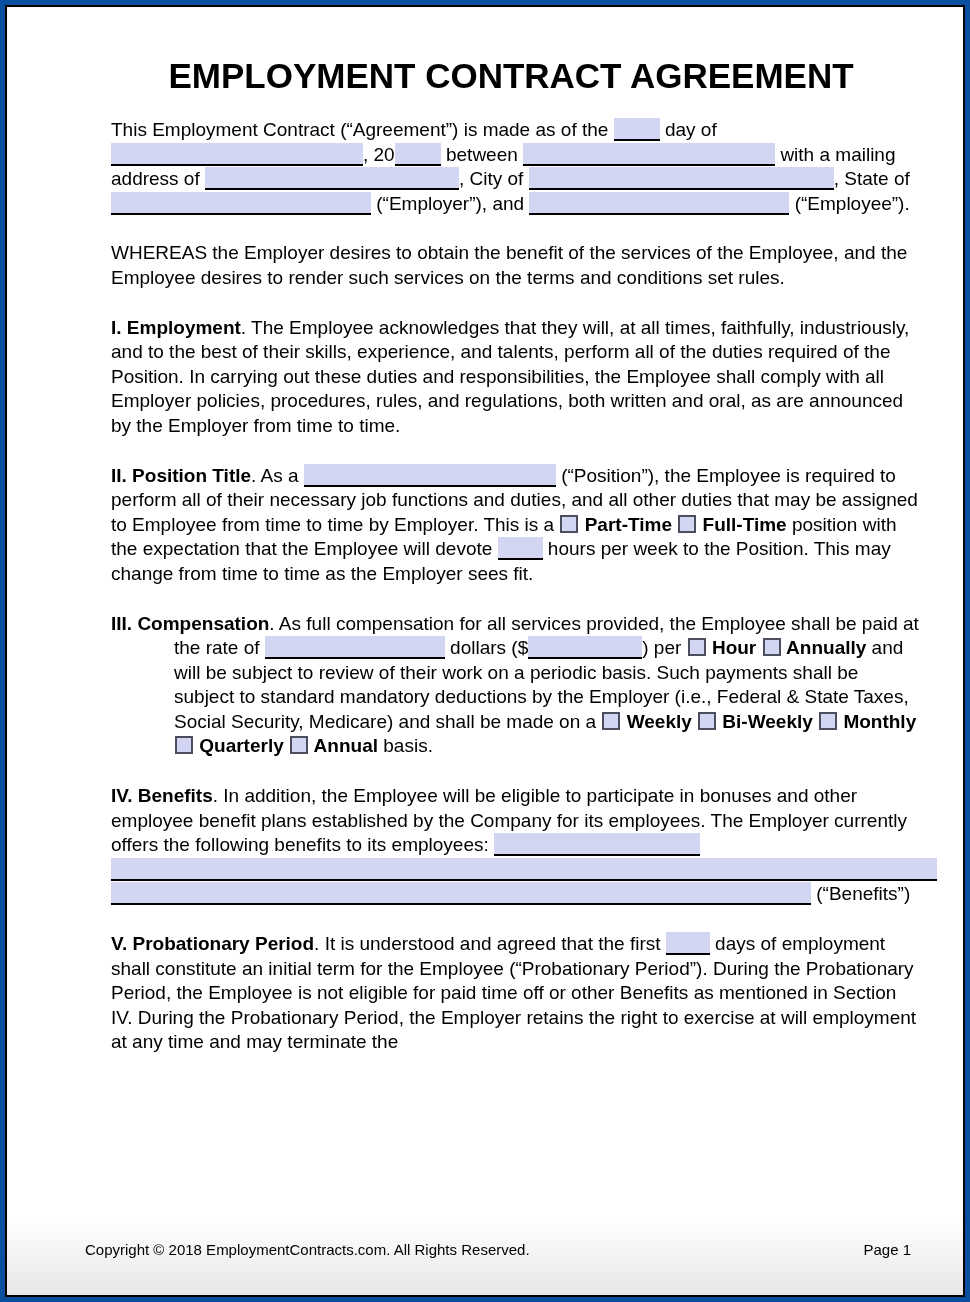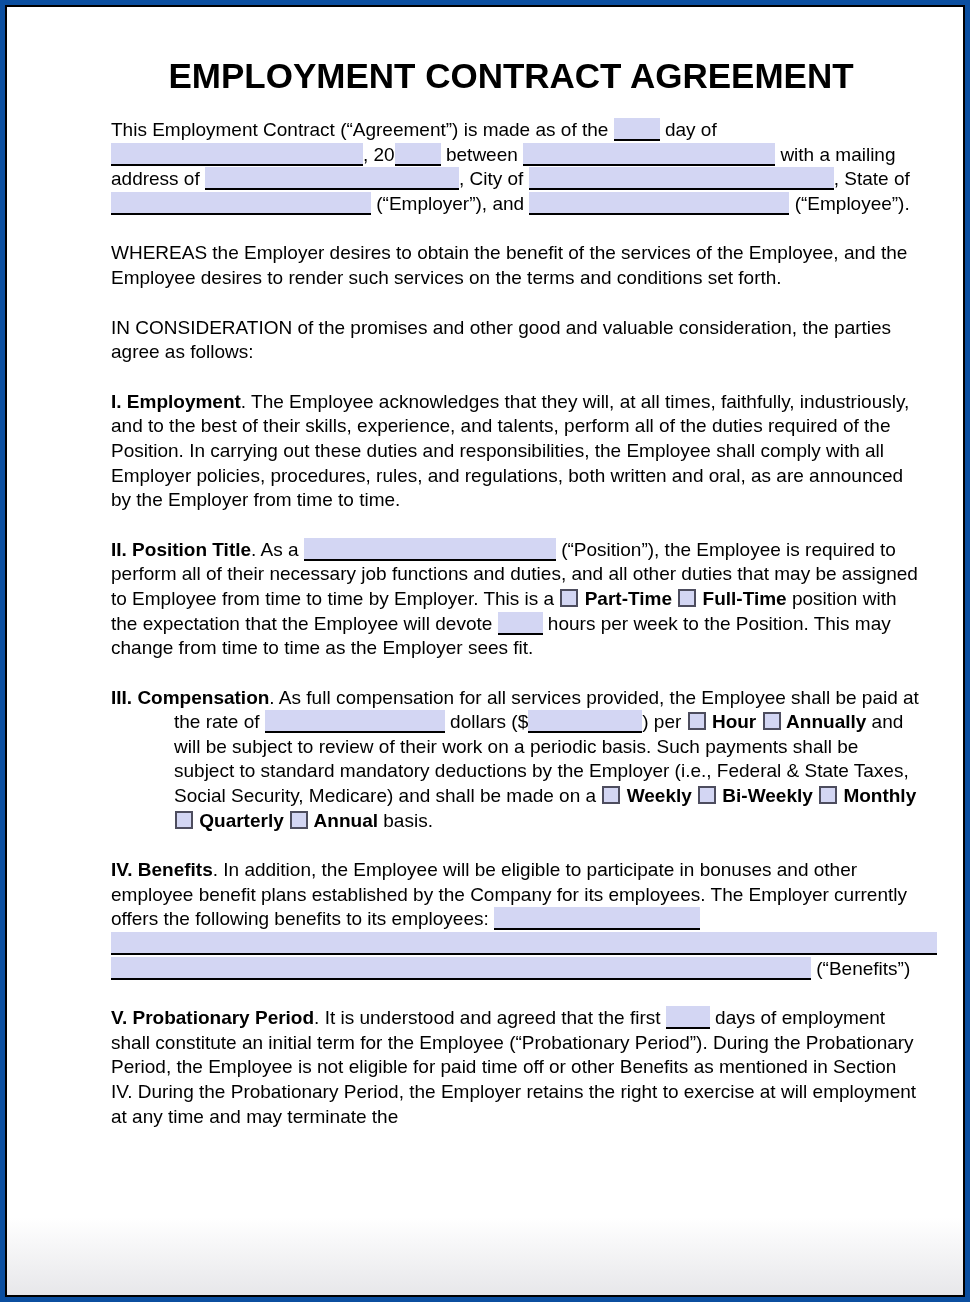--- a/index.html
+++ b/index.html
@@ -57,21 +57,24 @@
   }
   b { font-weight: bold; }
 </style>
 </head>
 <body>
 
 <div class="page">
   <h1 class="doc-title">EMPLOYMENT CONTRACT AGREEMENT</h1>
   <div id="doc-body">
       <p class="para"><span>This Employment Contract (“Agreement”) is made as of the </span><span class="blank" style="width: 46px;"></span><span> day of </span><span class="blank" style="width: 252px;"></span><span>, 20</span><span class="blank" style="width: 46px;"></span><span> between </span><span class="blank" style="width: 252px;"></span><span> with a mailing address of </span><span class="blank" style="width: 254px;"></span><span>, City of </span><span class="blank" style="width: 305px;"></span><span>, State of </span><span class="blank" style="width: 260px;"></span><span> (“Employer”), and </span><span class="blank" style="width: 260px;"></span><span> (“Employee”).</span></p>
-      <p class="para"><span>WHEREAS the Employer desires to obtain the benefit of the services of the Employee, and the Employee desires to render such services on the terms and conditions set forth.</span></p>
-      <p class="para"><span>IN CONSIDERATION of the promises and other good and valuable consideration, the parties agree as follows:</span></p>
+      <p class="para"><span>WHEREAS the Employer desires to obtain the benefit of the services of the Employee, and the Employee desires to render such services on the terms and conditions set rules.</span></p>
       <p class="para"><b>I. Employment</b><span>. The Employee acknowledges that they will, at all times, faithfully, industriously, and to the best of their skills, experience, and talents, perform all of the duties required of the Position. In carrying out these duties and responsibilities, the Employee shall comply with all Employer policies, procedures, rules, and regulations, both written and oral, as are announced by the Employer from time to time.</span></p>
       <p class="para"><b>II. Position Title</b><span>. As a </span><span class="blank" style="width: 252px;"></span><span> (“Position”), the Employee is required to perform all of their necessary job functions and duties, and all other duties that may be assigned to Employee from time to time by Employer. This is a </span><span class="checkbox"></span><b> Part-Time </b><span class="checkbox"></span><b> Full-Time</b><span> position with the expectation that the Employee will devote </span><span class="blank" style="width: 45px;"></span><span> hours per week to the Position. This may change from time to time as the Employer sees fit.</span></p>
       <p class="para hang"><b>III. Compensation</b><span>. As full compensation for all services provided, the Employee shall be paid at the rate of </span><span class="blank" style="width: 180px;"></span><span> dollars ($</span><span class="blank" style="width: 114px;"></span><span>) per </span><span class="checkbox"></span><b> Hour </b><span class="checkbox"></span><b> Annually</b><span> and will be subject to review of their work on a periodic basis. Such payments shall be subject to standard mandatory deductions by the Employer (i.e., Federal &amp; State Taxes, Social Security, Medicare) and shall be made on a </span><span class="checkbox"></span><b> Weekly </b><span class="checkbox"></span><b> Bi-Weekly </b><span class="checkbox"></span><b> Monthly </b><span class="checkbox"></span><b> Quarterly </b><span class="checkbox"></span><b> Annual</b><span> basis.</span></p>
       <p class="para"><b>IV. Benefits</b><span>. In addition, the Employee will be eligible to participate in bonuses and other employee benefit plans established by the Company for its employees. The Employer currently offers the following benefits to its employees: </span><span class="blank" style="width: 206px;"></span><span class="blank" style="width: 826px;"></span><span class="blank" style="width: 700px;"></span><span> (“Benefits”)</span></p>
       <p class="para"><b>V. Probationary Period</b><span>. It is understood and agreed that the first </span><span class="blank" style="width: 44px;"></span><span> days of employment shall constitute an initial term for the Employee (“Probationary Period”). During the Probationary Period, the Employee is not eligible for paid time off or other Benefits as mentioned in Section IV. During the Probationary Period, the Employer retains the right to exercise at will employment at any time and may terminate the</span></p>
     </div>
+  <div class="footer">
+    <span>Copyright © 2018 EmploymentContracts.com. All Rights Reserved.</span>
+    <span>Page 1</span>
+  </div>
 </div>
 
 </body></html>

